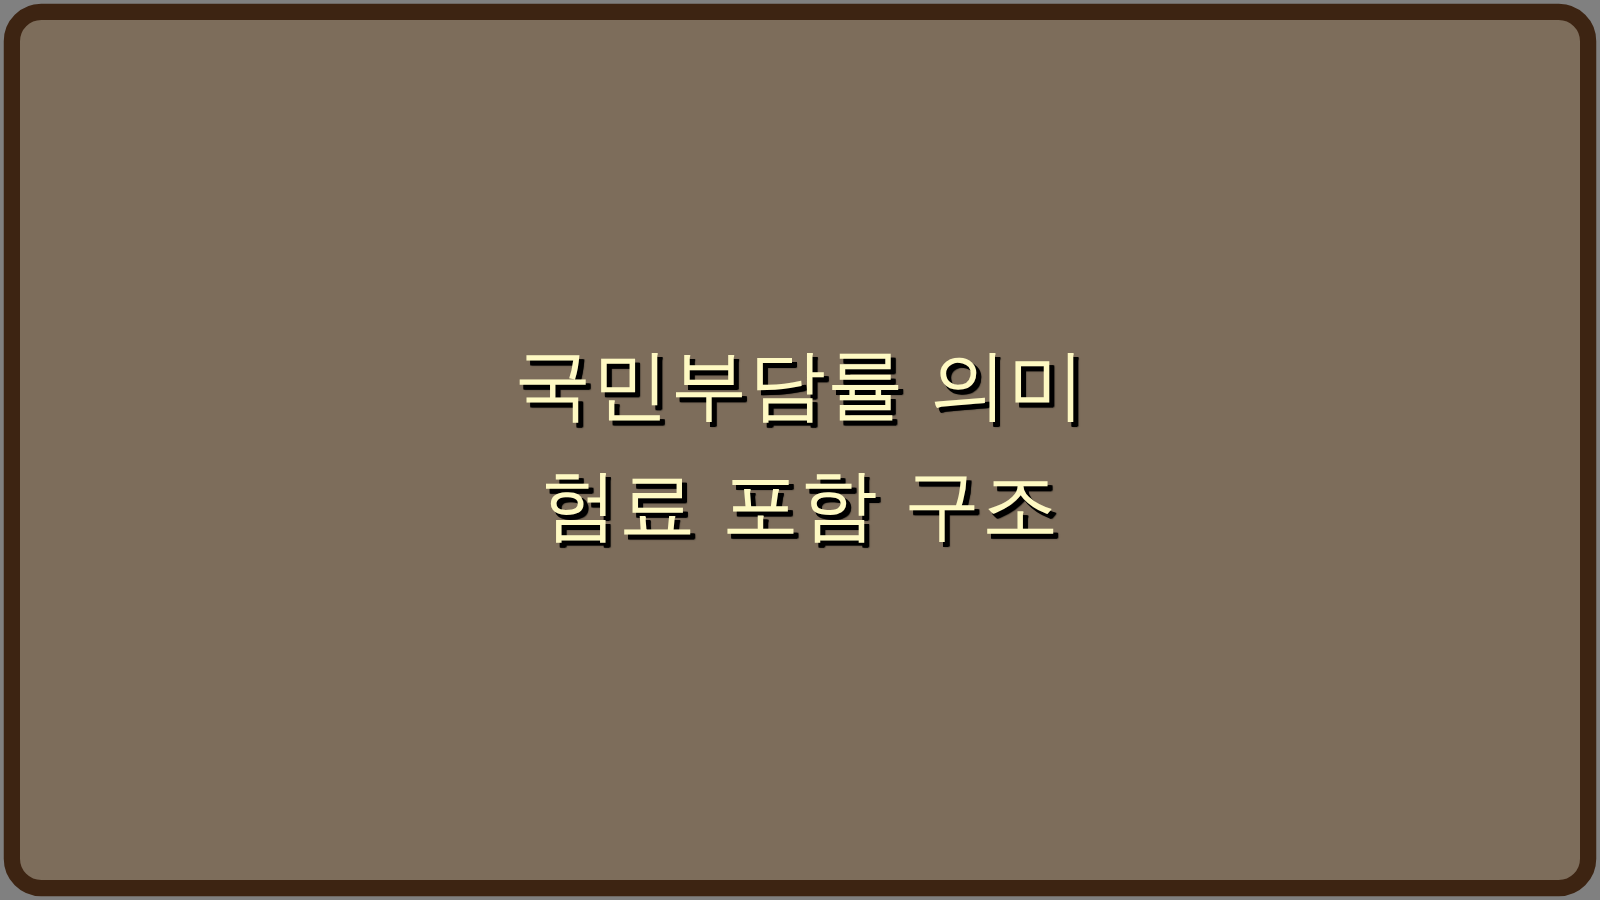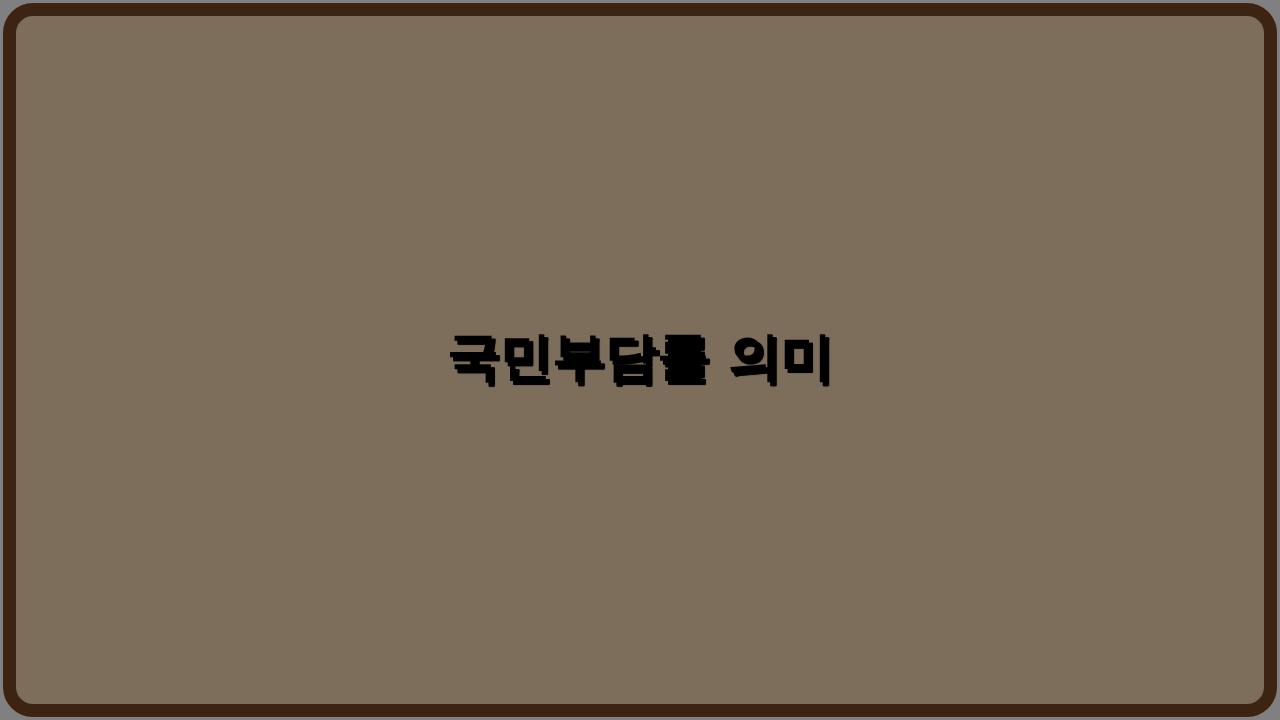--- a/index.html
+++ b/index.html
@@ -43,40 +43,41 @@
     width: 100%;
     text-align: center;
     
     margin-top: -8px;
     padding: 0 40px;
     box-sizing: border-box;
   }
 
   .title-line {
     display: block;
-    color: #000000;
+    color: #fef9c3;
     font-family: "DejaVu Serif", "Liberation Serif", serif;
-    font-weight: bold;
-    font-size: 52px;
+    font-weight: normal;
+    font-size: 62px;
     line-height: 96px;
     letter-spacing: 0.5px;
     white-space: nowrap;
     text-shadow:
        3px 3px 0 #000000,
        3px 4px 0 #000000,
        4px 3px 0 #000000,
        4px 4px 1px rgba(0,0,0,0.85);
   }
 </style>
 </head>
 <body>
 
 <div id="stage">
 
   <div class="card">
 
     <div class="title-block">
       <span class="title-line">국민부담률 의미</span>
+      <span class="title-line">험료 포함 구조</span>
     </div>
 
   </div>
 
 </div>
 
 </body></html>

